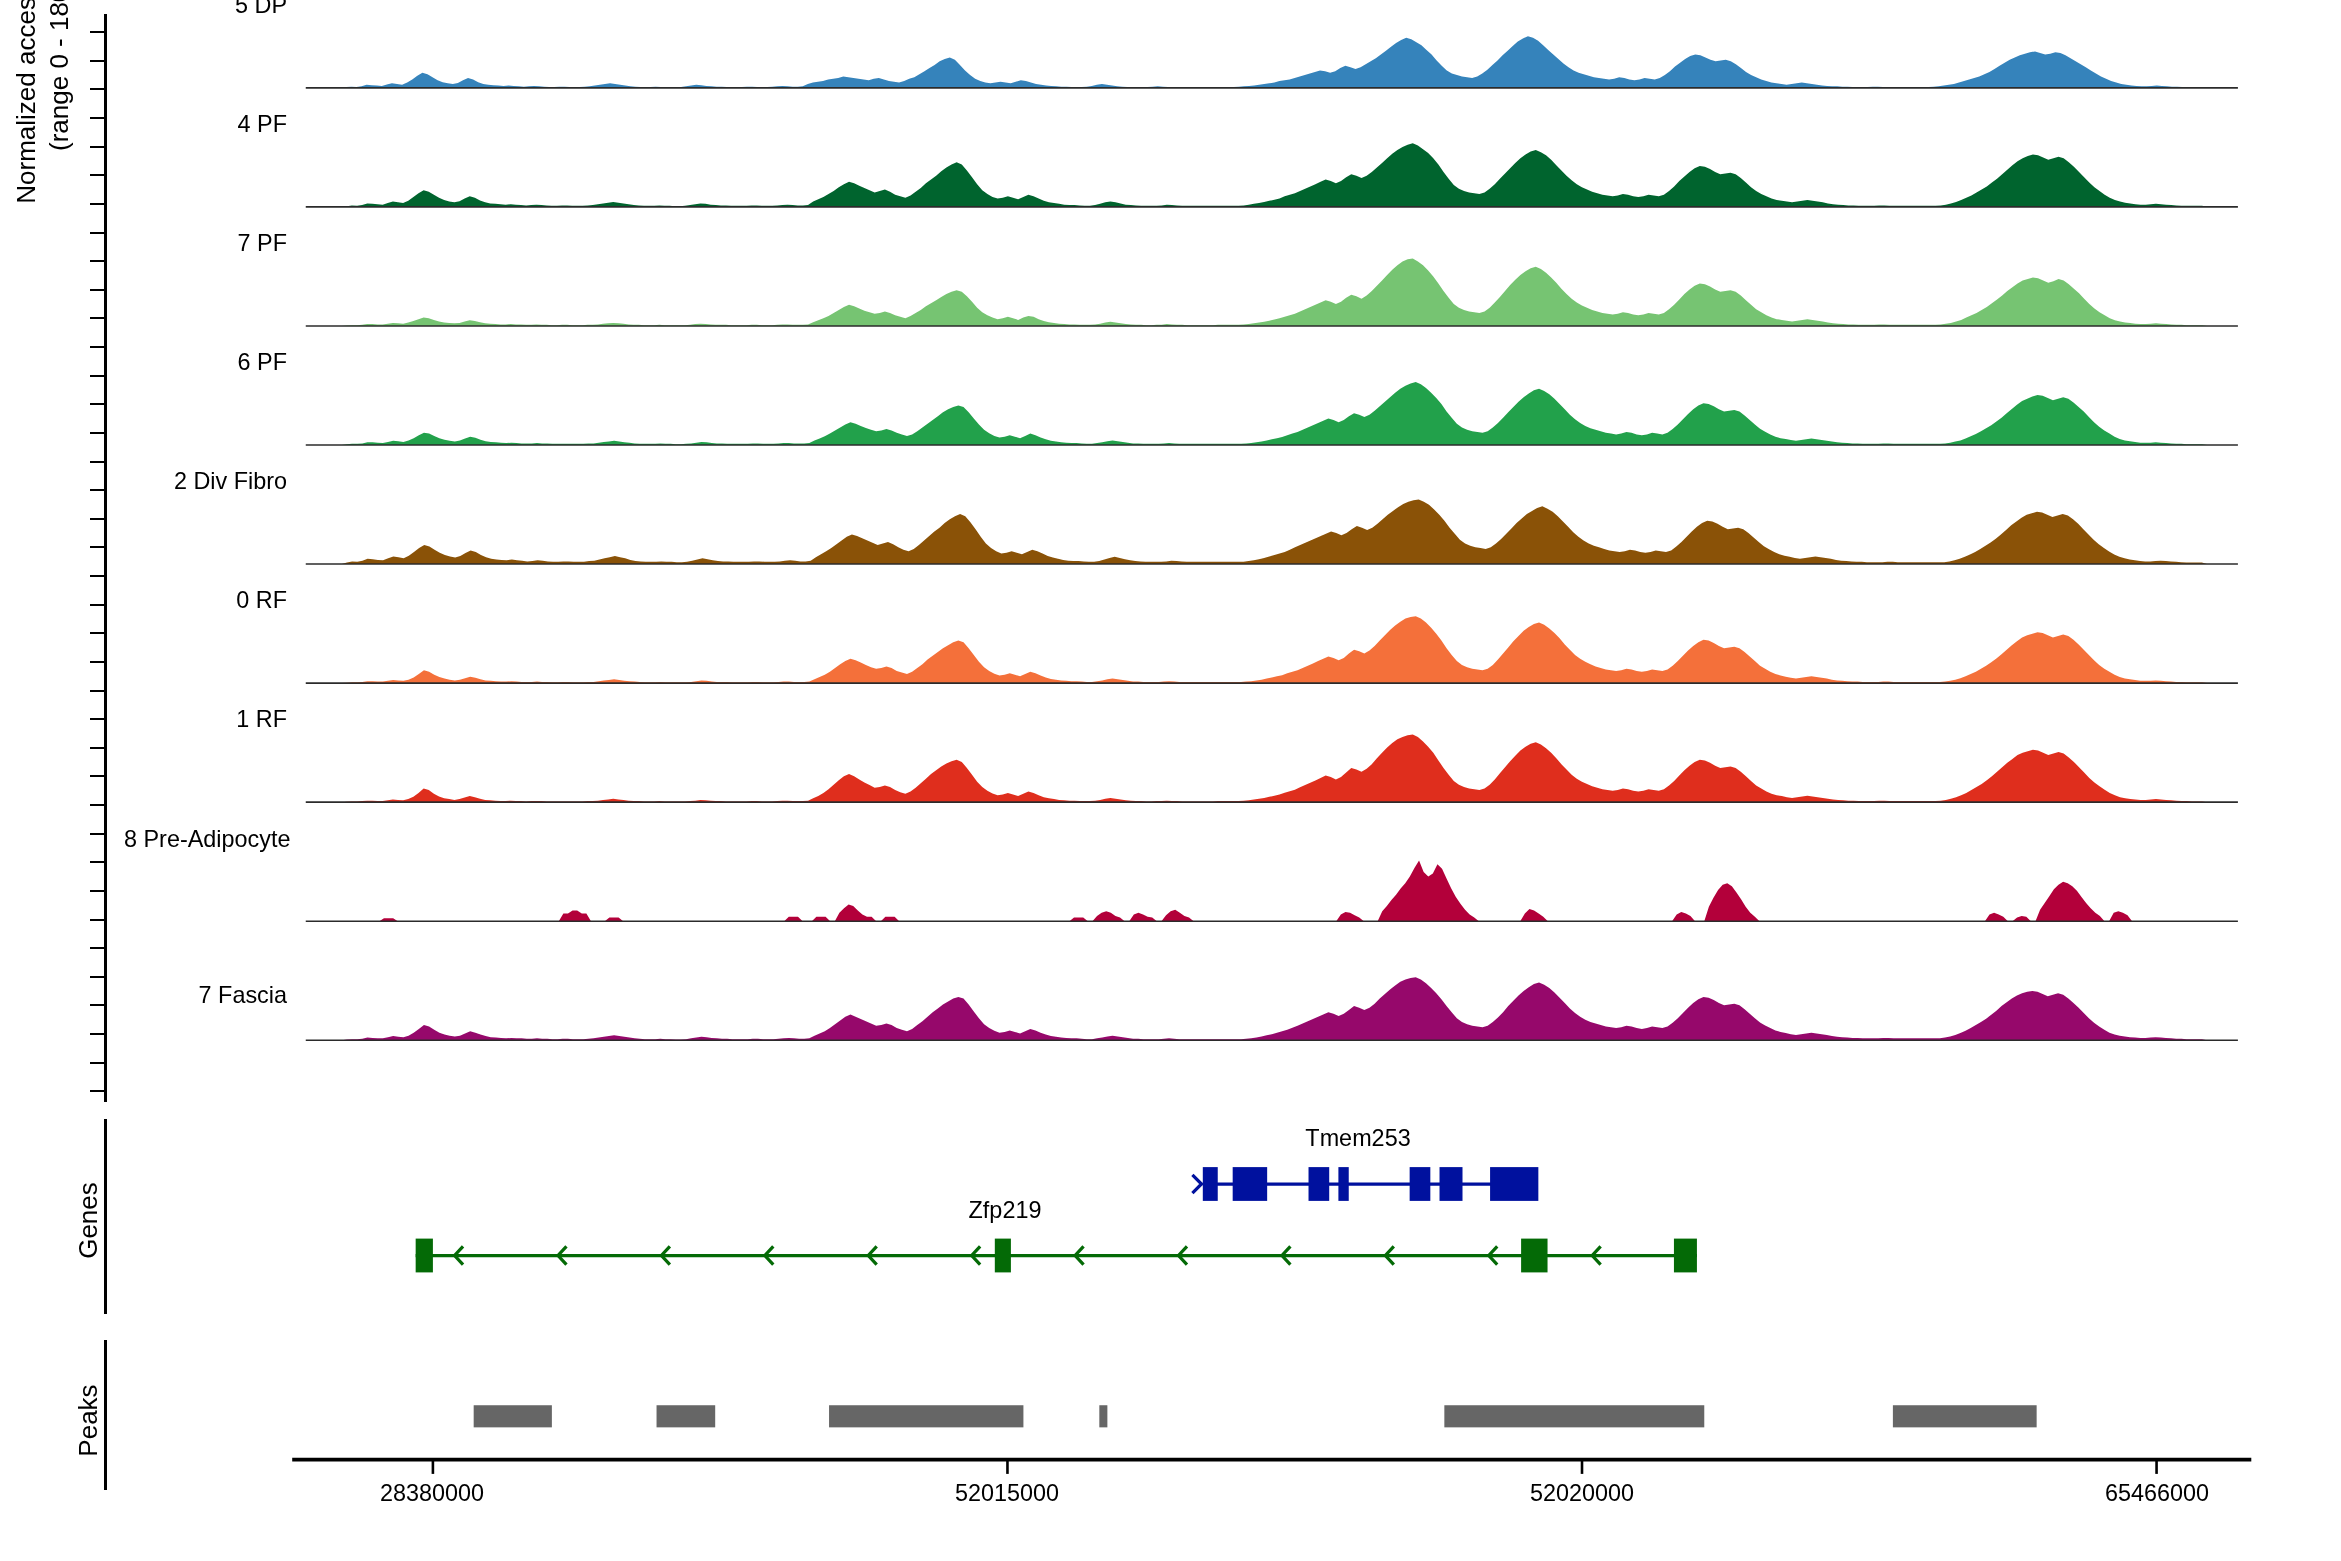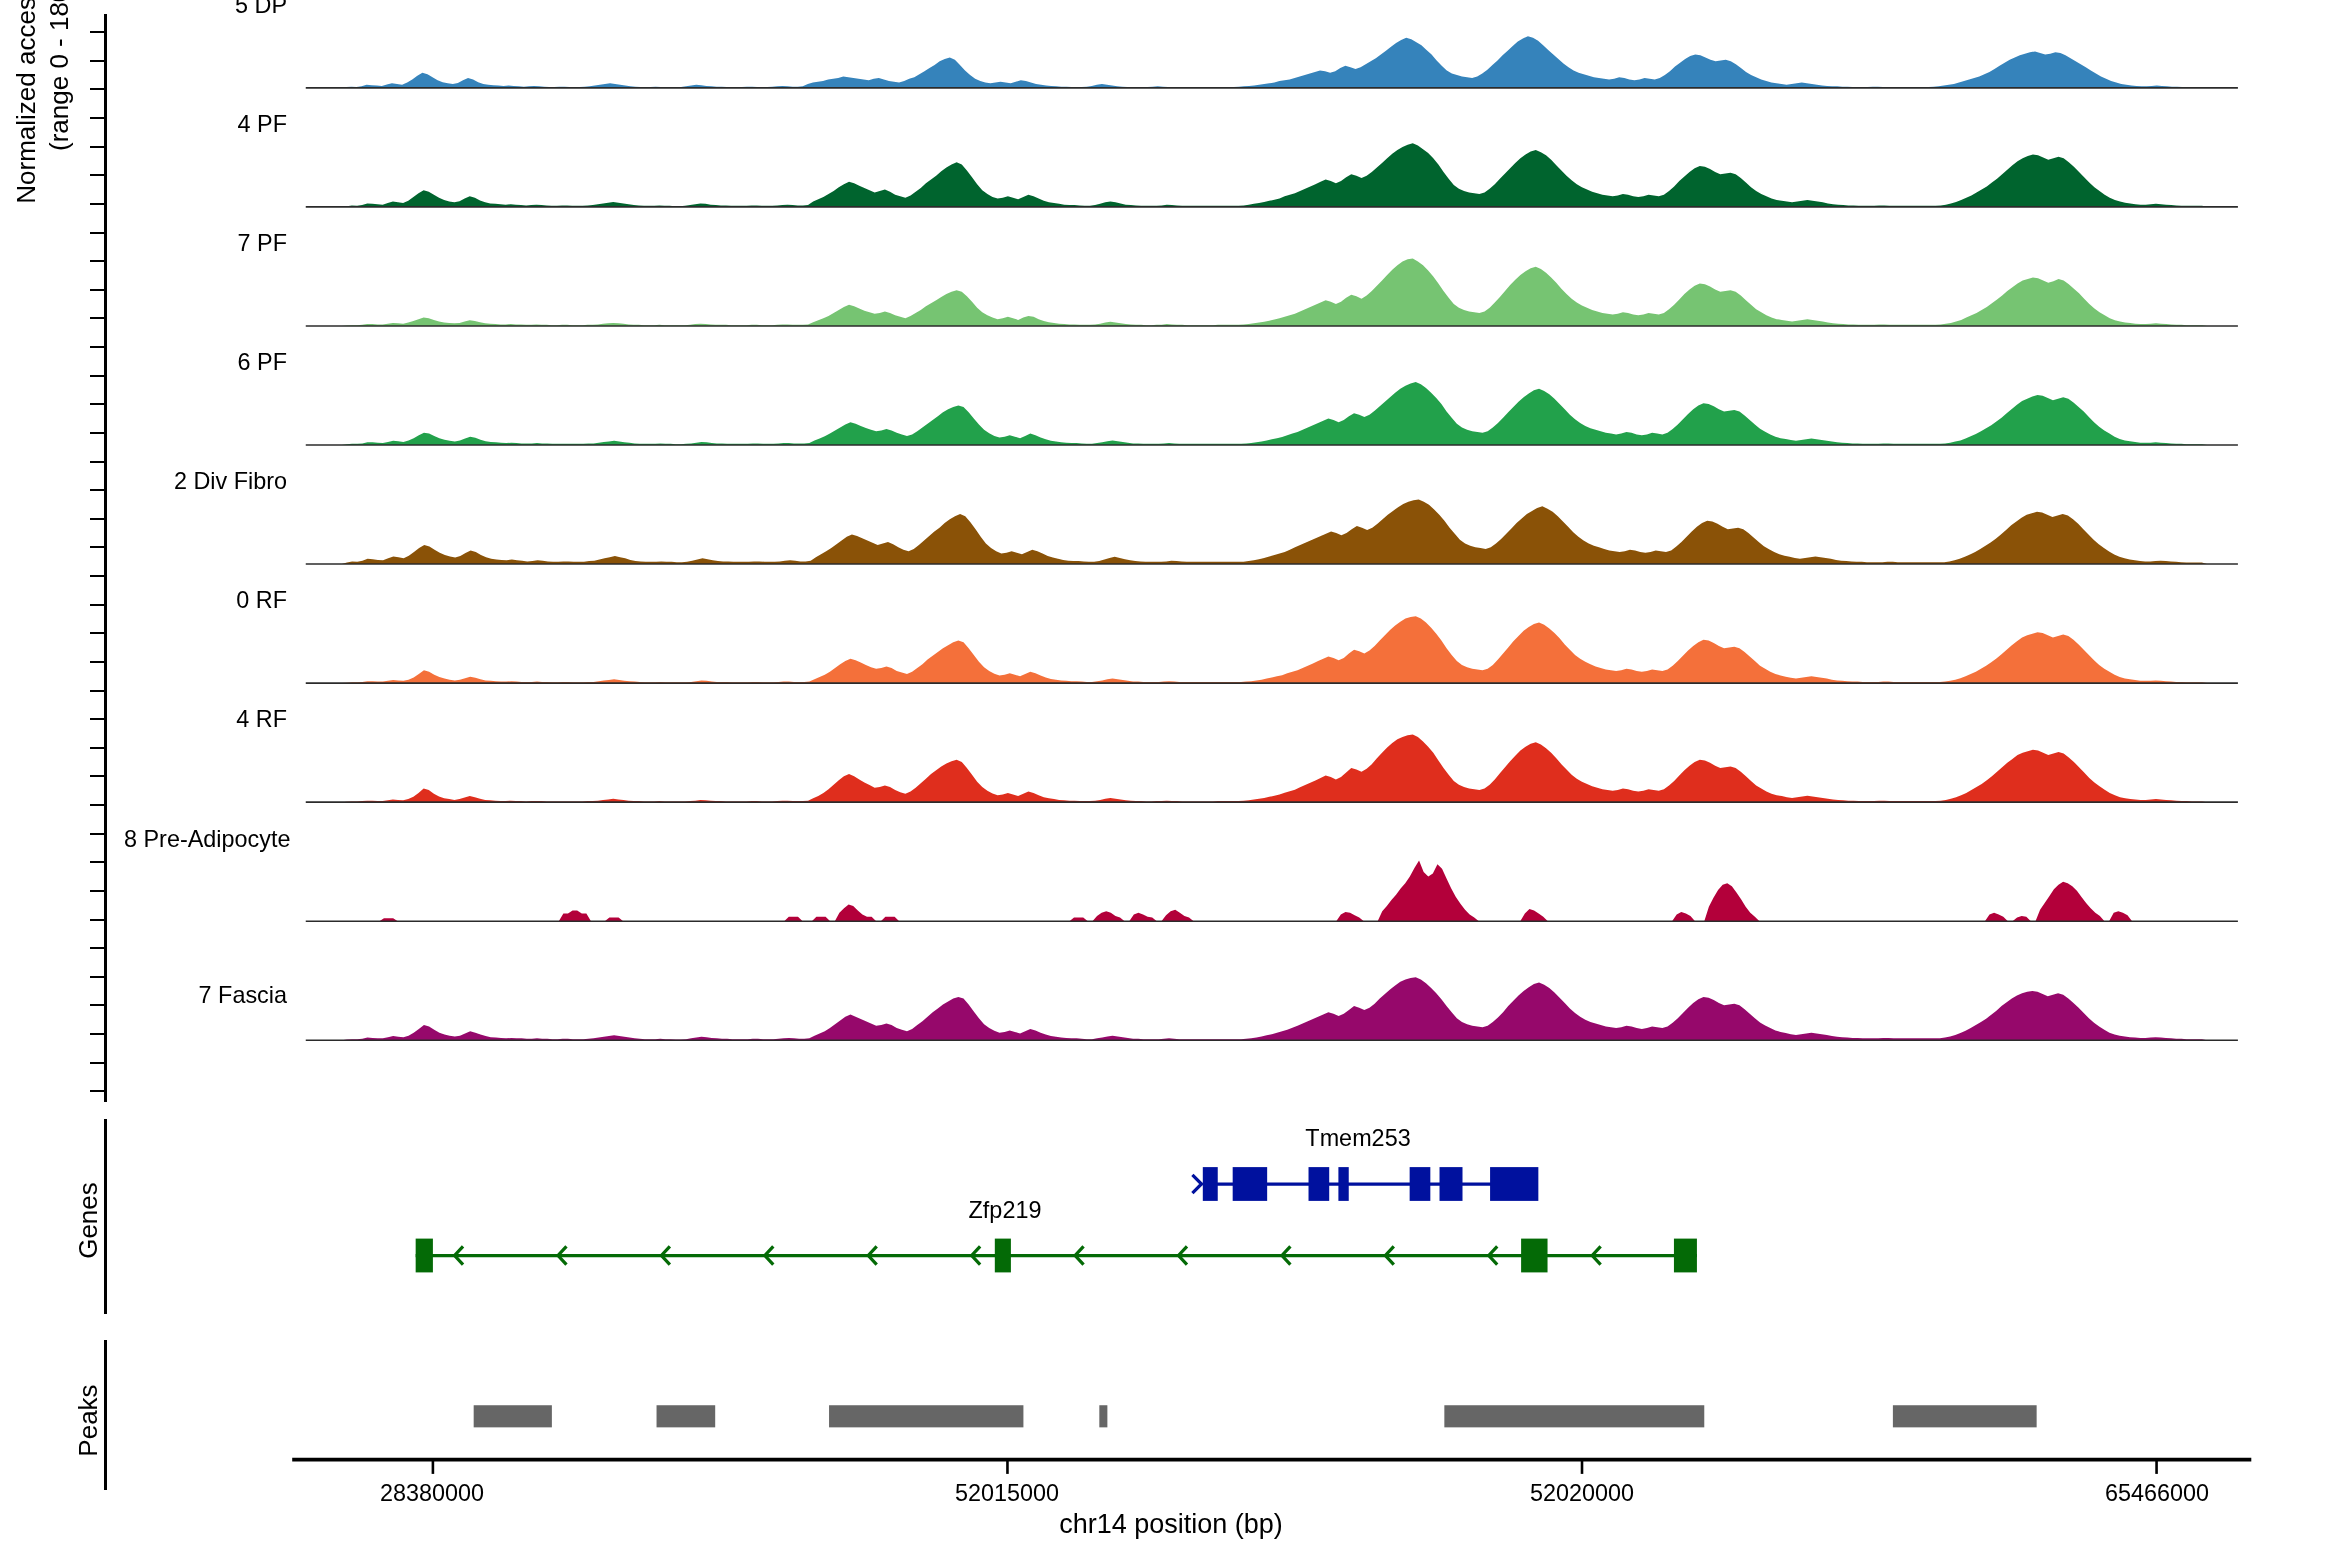--- a/index.html
+++ b/index.html
@@ -90,21 +90,21 @@
   <div class="axis-rail" style="left:104px;top:1340px;width:2.6px;height:150px;"></div>
   <div class="sectionlabel" style="left:23.4px;top:1405px;width:130px;">Peaks</div>
 
   <div id="track-labels">
       <div class="tracklabel" style="left: 124px; width: 163px; top: -7.8px;">5 DP</div>
       <div class="tracklabel" style="left: 124px; width: 163px; top: 111px;">4 PF</div>
       <div class="tracklabel" style="left: 124px; width: 163px; top: 230px;">7 PF</div>
       <div class="tracklabel" style="left: 124px; width: 163px; top: 349px;">6 PF</div>
       <div class="tracklabel" style="left: 124px; width: 163px; top: 468px;">2 Div Fibro</div>
       <div class="tracklabel" style="left: 124px; width: 163px; top: 587px;">0 RF</div>
-      <div class="tracklabel" style="left: 124px; width: 163px; top: 706px;">4 RF</div>
+      <div class="tracklabel" style="left: 124px; width: 163px; top: 706px;">1 RF</div>
       <div class="tracklabel" style="left: 124px; width: 163px; top: 826px;">8 Pre-Adipocyte</div>
       <div class="tracklabel" style="left: 124px; width: 163px; top: 982px;">7 Fascia</div>
     </div>
 
   <svg id="signal-svg" style="position:absolute;left:0;top:0;" width="2342" height="1106" viewBox="0 0 3600 1700">
       <path d="M 470 135 L 470.00 135.00 L 477.80 135.00 L 485.59 135.00 L 493.39 135.00 L 501.18 135.00 L 508.98 135.00 L 516.77 135.00 L 524.57 135.00 L 532.36 133.83 L 540.16 133.25 L 547.95 133.83 L 555.75 132.67 L 563.54 130.33 L 571.34 130.92 L 579.13 131.50 L 586.93 132.08 L 594.72 129.75 L 602.52 128.00 L 610.31 129.17 L 618.11 130.33 L 625.91 126.83 L 633.70 122.17 L 641.50 116.33 L 649.29 111.67 L 657.09 114.00 L 664.88 118.67 L 672.68 123.33 L 680.47 126.25 L 688.27 128.00 L 696.06 129.17 L 703.86 127.42 L 711.65 123.33 L 719.45 119.83 L 727.24 122.17 L 735.04 126.25 L 742.83 129.17 L 750.63 130.33 L 758.43 130.92 L 766.22 131.50 L 774.02 132.08 L 781.81 131.50 L 789.61 132.08 L 797.40 132.67 L 805.20 133.25 L 812.99 132.67 L 820.79 132.08 L 828.58 132.67 L 836.38 133.25 L 844.17 133.83 L 851.97 133.83 L 859.76 133.25 L 867.56 133.25 L 875.35 133.83 L 883.15 133.83 L 890.94 133.83 L 898.74 133.25 L 906.54 132.67 L 914.33 131.50 L 922.13 130.33 L 929.92 129.17 L 937.72 128.00 L 945.51 129.17 L 953.31 130.33 L 961.10 131.50 L 968.90 132.67 L 976.69 133.25 L 984.49 133.83 L 992.28 133.83 L 1000.08 133.83 L 1007.87 133.25 L 1015.67 133.83 L 1023.46 133.83 L 1031.26 134.42 L 1039.06 134.42 L 1046.85 133.83 L 1054.65 132.67 L 1062.44 131.50 L 1070.24 130.33 L 1078.03 130.92 L 1085.83 132.08 L 1093.62 132.67 L 1101.42 133.25 L 1109.21 133.25 L 1117.01 133.83 L 1124.80 133.83 L 1132.60 133.83 L 1140.39 133.83 L 1148.19 133.25 L 1155.98 133.25 L 1163.78 133.83 L 1171.57 133.83 L 1179.37 133.83 L 1187.17 133.25 L 1194.96 132.67 L 1202.76 132.08 L 1210.55 132.67 L 1218.35 133.25 L 1226.14 133.25 L 1233.94 132.67 L 1241.73 129.17 L 1249.53 126.83 L 1257.32 125.67 L 1265.12 124.50 L 1272.91 122.17 L 1280.71 121.00 L 1288.50 119.83 L 1296.30 117.50 L 1304.09 118.67 L 1311.89 119.83 L 1319.69 121.00 L 1327.48 122.17 L 1335.28 123.33 L 1343.07 121.00 L 1350.87 119.83 L 1358.66 122.17 L 1366.46 124.50 L 1374.25 125.67 L 1382.05 126.83 L 1389.84 124.50 L 1397.64 121.00 L 1405.43 118.67 L 1413.23 114.00 L 1421.02 109.33 L 1428.82 104.67 L 1436.61 100.00 L 1444.41 94.17 L 1452.20 90.67 L 1460.00 88.33 L 1467.80 91.83 L 1475.59 100.00 L 1483.39 108.17 L 1491.18 115.17 L 1498.98 121.00 L 1506.77 124.50 L 1514.57 126.83 L 1522.36 128.00 L 1530.16 126.83 L 1537.95 125.67 L 1545.75 126.83 L 1553.54 128.00 L 1561.34 125.67 L 1569.13 123.33 L 1576.93 124.50 L 1584.72 126.83 L 1592.52 129.17 L 1600.31 130.33 L 1608.11 131.50 L 1615.91 132.08 L 1623.70 132.67 L 1631.50 133.25 L 1639.29 133.25 L 1647.09 133.83 L 1654.88 133.83 L 1662.68 133.83 L 1670.47 133.25 L 1678.27 132.08 L 1686.06 130.33 L 1693.86 129.17 L 1701.65 130.33 L 1709.45 131.50 L 1717.24 132.67 L 1725.04 133.25 L 1732.83 133.83 L 1740.63 133.83 L 1748.43 133.83 L 1756.22 133.83 L 1764.02 133.83 L 1771.81 133.25 L 1779.61 132.67 L 1787.40 133.25 L 1795.20 133.83 L 1802.99 133.83 L 1810.79 133.83 L 1818.58 133.83 L 1826.38 133.83 L 1834.17 133.83 L 1841.97 133.83 L 1849.76 133.83 L 1857.56 133.83 L 1865.35 133.83 L 1873.15 133.83 L 1880.94 133.83 L 1888.74 133.83 L 1896.54 133.83 L 1904.33 133.25 L 1912.13 132.67 L 1919.92 132.08 L 1927.72 131.50 L 1935.51 130.33 L 1943.31 129.17 L 1951.10 128.00 L 1958.90 126.83 L 1966.69 124.50 L 1974.49 123.33 L 1982.28 122.17 L 1990.08 119.83 L 1997.87 117.50 L 2005.67 115.17 L 2013.46 112.83 L 2021.26 110.50 L 2029.06 108.17 L 2036.85 109.33 L 2044.65 111.67 L 2052.44 109.33 L 2060.24 104.67 L 2068.03 101.17 L 2075.83 103.50 L 2083.62 105.83 L 2091.42 103.50 L 2099.21 98.83 L 2107.01 94.17 L 2114.80 89.50 L 2122.60 83.67 L 2130.39 77.83 L 2138.19 72.00 L 2145.98 66.17 L 2153.78 61.50 L 2161.57 58.00 L 2169.37 60.33 L 2177.17 65.00 L 2184.96 69.67 L 2192.76 76.67 L 2200.55 83.67 L 2208.35 93.00 L 2216.14 101.17 L 2223.94 108.17 L 2231.73 112.83 L 2239.53 115.17 L 2247.32 117.50 L 2255.12 118.67 L 2262.91 119.83 L 2270.71 117.50 L 2278.50 112.83 L 2286.30 107.00 L 2294.09 100.00 L 2301.89 93.00 L 2309.69 84.83 L 2317.48 77.83 L 2325.28 70.83 L 2333.07 63.83 L 2340.87 59.17 L 2348.66 55.67 L 2356.46 58.00 L 2364.25 62.67 L 2372.05 69.67 L 2379.84 76.67 L 2387.64 83.67 L 2395.43 90.67 L 2403.23 97.67 L 2411.02 103.50 L 2418.82 108.17 L 2426.61 111.67 L 2434.41 114.00 L 2442.20 116.33 L 2450.00 118.67 L 2457.80 119.83 L 2465.59 121.00 L 2473.39 122.17 L 2481.18 121.00 L 2488.98 118.67 L 2496.77 119.83 L 2504.57 122.17 L 2512.36 123.33 L 2520.16 122.17 L 2527.95 119.83 L 2535.75 121.00 L 2543.54 122.17 L 2551.34 119.83 L 2559.13 115.17 L 2566.93 109.33 L 2574.72 102.33 L 2582.52 96.50 L 2590.31 90.67 L 2598.11 86.00 L 2605.91 83.67 L 2613.70 84.83 L 2621.50 88.33 L 2629.29 91.83 L 2637.09 94.17 L 2644.88 93.00 L 2652.68 91.83 L 2660.47 94.17 L 2668.27 98.83 L 2676.06 104.67 L 2683.86 110.50 L 2691.65 115.17 L 2699.45 118.67 L 2707.24 122.17 L 2715.04 124.50 L 2722.83 126.83 L 2730.63 128.00 L 2738.43 129.17 L 2746.22 130.33 L 2754.02 129.17 L 2761.81 128.00 L 2769.61 126.83 L 2777.40 128.00 L 2785.20 129.17 L 2792.99 130.33 L 2800.79 131.50 L 2808.58 132.08 L 2816.38 132.67 L 2824.17 132.67 L 2831.97 133.25 L 2839.76 133.25 L 2847.56 133.83 L 2855.35 133.83 L 2863.15 133.83 L 2870.94 133.83 L 2878.74 133.25 L 2886.54 133.25 L 2894.33 133.83 L 2902.13 133.83 L 2909.92 133.83 L 2917.72 133.83 L 2925.51 133.83 L 2933.31 133.83 L 2941.10 133.83 L 2948.90 133.83 L 2956.69 133.83 L 2964.49 133.83 L 2972.28 133.25 L 2980.08 132.67 L 2987.87 131.50 L 2995.67 130.33 L 3003.46 129.17 L 3011.26 126.83 L 3019.06 124.50 L 3026.85 122.17 L 3034.65 119.83 L 3042.44 117.50 L 3050.24 114.00 L 3058.03 110.50 L 3065.83 105.83 L 3073.62 101.17 L 3081.42 96.50 L 3089.21 91.83 L 3097.01 88.33 L 3104.80 84.83 L 3112.60 82.50 L 3120.39 80.17 L 3128.19 79.00 L 3135.98 81.33 L 3143.78 83.67 L 3151.57 82.50 L 3159.37 80.17 L 3167.17 81.33 L 3174.96 84.83 L 3182.76 89.50 L 3190.55 94.17 L 3198.35 98.83 L 3206.14 103.50 L 3213.94 108.17 L 3221.73 112.83 L 3229.53 117.50 L 3237.32 121.00 L 3245.12 124.50 L 3252.91 126.83 L 3260.71 129.17 L 3268.50 130.33 L 3276.30 131.50 L 3284.09 132.08 L 3291.89 132.67 L 3299.69 132.67 L 3307.48 132.08 L 3315.28 131.50 L 3323.07 132.08 L 3330.87 132.67 L 3338.66 133.25 L 3346.46 133.25 L 3354.25 133.83 L 3362.05 133.83 L 3369.84 133.83 L 3377.64 133.83 L 3385.43 133.83 L 3393.23 135.00 L 3401.02 135.00 L 3408.82 135.00 L 3416.61 135.00 L 3424.41 135.00 L 3432.20 135.00 L 3440.00 135.00 L 3440 135 Z" fill="#3583BB" stroke="none"></path>
       <line x1="470" y1="135" x2="3440" y2="135" stroke="#2b2b2b" stroke-width="2.5"></line>
       <path d="M 470 318 L 470.00 318.00 L 477.88 318.00 L 485.76 318.00 L 493.63 318.00 L 501.51 318.00 L 509.39 318.00 L 517.27 318.00 L 525.15 318.00 L 533.02 316.83 L 540.90 315.67 L 548.78 316.25 L 556.66 315.08 L 564.54 312.75 L 572.41 313.33 L 580.29 313.92 L 588.17 314.50 L 596.05 312.17 L 603.93 309.83 L 611.80 311.00 L 619.68 312.17 L 627.56 308.67 L 635.44 302.83 L 643.32 297.00 L 651.19 292.33 L 659.07 294.67 L 666.95 299.33 L 674.83 304.00 L 682.71 307.50 L 690.58 309.83 L 698.46 311.00 L 706.34 309.25 L 714.22 305.17 L 722.10 301.67 L 729.97 304.00 L 737.85 308.08 L 745.73 311.00 L 753.61 312.75 L 761.49 313.33 L 769.36 313.92 L 777.24 314.50 L 785.12 313.92 L 793.00 314.50 L 800.88 315.08 L 808.75 315.67 L 816.63 315.08 L 824.51 314.50 L 832.39 315.08 L 840.27 315.67 L 848.14 316.25 L 856.02 316.25 L 863.90 315.67 L 871.78 315.67 L 879.66 316.25 L 887.53 316.25 L 895.41 316.25 L 903.29 315.67 L 911.17 315.08 L 919.05 313.92 L 926.92 312.75 L 934.80 311.58 L 942.68 310.42 L 950.56 311.58 L 958.44 312.75 L 966.31 313.92 L 974.19 315.08 L 982.07 315.67 L 989.95 316.25 L 997.82 316.25 L 1005.70 316.25 L 1013.58 315.67 L 1021.46 316.25 L 1029.34 316.25 L 1037.21 316.83 L 1045.09 316.83 L 1052.97 316.25 L 1060.85 315.08 L 1068.73 313.92 L 1076.60 312.75 L 1084.48 313.33 L 1092.36 314.50 L 1100.24 315.08 L 1108.12 315.67 L 1115.99 315.67 L 1123.87 316.25 L 1131.75 316.25 L 1139.63 316.25 L 1147.51 316.25 L 1155.38 315.67 L 1163.26 315.67 L 1171.14 316.25 L 1179.02 316.25 L 1186.90 316.25 L 1194.77 315.67 L 1202.65 315.08 L 1210.53 314.50 L 1218.41 315.08 L 1226.29 315.67 L 1234.16 315.67 L 1242.04 315.08 L 1249.92 309.83 L 1257.80 306.33 L 1265.68 302.83 L 1273.55 298.17 L 1281.43 293.50 L 1289.31 287.67 L 1297.19 283.00 L 1305.07 279.50 L 1312.94 281.83 L 1320.82 285.33 L 1328.70 288.83 L 1336.58 292.33 L 1344.46 295.83 L 1352.33 293.50 L 1360.21 291.17 L 1368.09 294.67 L 1375.97 299.33 L 1383.85 301.67 L 1391.72 304.00 L 1399.60 300.50 L 1407.48 294.67 L 1415.36 288.83 L 1423.24 281.83 L 1431.11 276.00 L 1438.99 270.17 L 1446.87 263.17 L 1454.75 257.33 L 1462.63 252.67 L 1470.50 249.17 L 1478.38 252.67 L 1486.26 262.00 L 1494.14 272.50 L 1502.02 283.00 L 1509.89 292.33 L 1517.77 298.17 L 1525.65 302.83 L 1533.53 305.17 L 1541.41 304.00 L 1549.28 301.67 L 1557.16 304.00 L 1565.04 306.33 L 1572.92 302.83 L 1580.80 299.33 L 1588.67 301.67 L 1596.55 305.17 L 1604.43 308.67 L 1612.31 311.00 L 1620.19 312.17 L 1628.06 313.33 L 1635.94 314.50 L 1643.82 315.08 L 1651.70 315.08 L 1659.58 315.67 L 1667.45 316.25 L 1675.33 316.25 L 1683.21 315.08 L 1691.09 313.33 L 1698.97 311.00 L 1706.84 309.83 L 1714.72 311.00 L 1722.60 312.75 L 1730.48 314.50 L 1738.36 315.08 L 1746.23 315.67 L 1754.11 316.25 L 1761.99 316.25 L 1769.87 316.25 L 1777.75 316.25 L 1785.62 315.67 L 1793.50 314.50 L 1801.38 315.08 L 1809.26 315.67 L 1817.14 316.25 L 1825.01 316.25 L 1832.89 316.25 L 1840.77 316.25 L 1848.65 316.25 L 1856.53 316.25 L 1864.40 316.25 L 1872.28 316.25 L 1880.16 316.25 L 1888.04 316.25 L 1895.92 316.25 L 1903.79 316.25 L 1911.67 315.67 L 1919.55 314.50 L 1927.43 313.33 L 1935.31 312.17 L 1943.18 310.42 L 1951.06 308.67 L 1958.94 306.92 L 1966.82 305.17 L 1974.69 301.67 L 1982.57 299.33 L 1990.45 297.00 L 1998.33 293.50 L 2006.21 290.00 L 2014.08 286.50 L 2021.96 283.00 L 2029.84 279.50 L 2037.72 276.00 L 2045.60 278.33 L 2053.47 281.83 L 2061.35 278.33 L 2069.23 272.50 L 2077.11 267.83 L 2084.99 270.17 L 2092.86 273.67 L 2100.74 270.17 L 2108.62 264.33 L 2116.50 257.33 L 2124.38 250.33 L 2132.25 243.33 L 2140.13 236.33 L 2148.01 230.50 L 2155.89 225.83 L 2163.77 222.33 L 2171.64 220.00 L 2179.52 223.50 L 2187.40 229.33 L 2195.28 235.17 L 2203.16 243.33 L 2211.03 252.67 L 2218.91 264.33 L 2226.79 274.83 L 2234.67 284.17 L 2242.55 290.00 L 2250.42 293.50 L 2258.30 295.83 L 2266.18 297.00 L 2274.06 298.17 L 2281.94 295.83 L 2289.81 290.00 L 2297.69 283.00 L 2305.57 274.83 L 2313.45 266.67 L 2321.33 258.50 L 2329.20 250.33 L 2337.08 243.33 L 2344.96 237.50 L 2352.84 232.83 L 2360.72 230.50 L 2368.59 234.00 L 2376.47 238.67 L 2384.35 245.67 L 2392.23 253.83 L 2400.11 262.00 L 2407.98 270.17 L 2415.86 277.17 L 2423.74 283.00 L 2431.62 287.67 L 2439.50 291.17 L 2447.37 294.67 L 2455.25 297.00 L 2463.13 299.33 L 2471.01 300.50 L 2478.89 301.67 L 2486.76 300.50 L 2494.64 298.17 L 2502.52 299.33 L 2510.40 301.67 L 2518.28 302.83 L 2526.15 301.67 L 2534.03 299.33 L 2541.91 300.50 L 2549.79 301.67 L 2557.67 299.33 L 2565.54 293.50 L 2573.42 286.50 L 2581.30 278.33 L 2589.18 271.33 L 2597.06 264.33 L 2604.93 258.50 L 2612.81 255.00 L 2620.69 256.17 L 2628.57 259.67 L 2636.45 264.33 L 2644.32 267.83 L 2652.20 266.67 L 2660.08 265.50 L 2667.96 267.83 L 2675.84 273.67 L 2683.71 280.67 L 2691.59 287.67 L 2699.47 293.50 L 2707.35 298.17 L 2715.23 301.67 L 2723.10 305.17 L 2730.98 307.50 L 2738.86 308.67 L 2746.74 309.83 L 2754.62 311.00 L 2762.49 309.83 L 2770.37 308.67 L 2778.25 307.50 L 2786.13 308.67 L 2794.01 309.83 L 2801.88 311.00 L 2809.76 312.75 L 2817.64 313.92 L 2825.52 314.50 L 2833.40 315.08 L 2841.27 315.67 L 2849.15 315.67 L 2857.03 316.25 L 2864.91 316.25 L 2872.79 316.25 L 2880.66 316.25 L 2888.54 315.67 L 2896.42 315.67 L 2904.30 316.25 L 2912.18 316.25 L 2920.05 316.25 L 2927.93 316.25 L 2935.81 316.25 L 2943.69 316.25 L 2951.56 316.25 L 2959.44 316.25 L 2967.32 316.25 L 2975.20 316.25 L 2983.08 315.67 L 2990.95 314.50 L 2998.83 312.75 L 3006.71 310.42 L 3014.59 307.50 L 3022.47 304.00 L 3030.34 300.50 L 3038.22 295.83 L 3046.10 291.17 L 3053.98 286.50 L 3061.86 280.67 L 3069.73 274.83 L 3077.61 267.83 L 3085.49 260.83 L 3093.37 253.83 L 3101.25 248.00 L 3109.12 243.33 L 3117.00 239.83 L 3124.88 237.50 L 3132.76 238.67 L 3140.64 242.17 L 3148.51 245.67 L 3156.39 243.33 L 3164.27 241.00 L 3172.15 243.33 L 3180.03 249.17 L 3187.90 256.17 L 3195.78 264.33 L 3203.66 272.50 L 3211.54 280.67 L 3219.42 287.67 L 3227.29 293.50 L 3235.17 299.33 L 3243.05 304.00 L 3250.93 307.50 L 3258.81 309.83 L 3266.68 311.58 L 3274.56 312.75 L 3282.44 313.92 L 3290.32 314.50 L 3298.20 314.50 L 3306.07 313.92 L 3313.95 313.33 L 3321.83 313.92 L 3329.71 314.50 L 3337.59 315.08 L 3345.46 315.67 L 3353.34 316.25 L 3361.22 316.25 L 3369.10 316.25 L 3376.98 316.25 L 3384.85 316.25 L 3392.73 318.00 L 3400.61 318.00 L 3408.49 318.00 L 3416.37 318.00 L 3424.24 318.00 L 3432.12 318.00 L 3440.00 318.00 L 3440 318 Z" fill="#00642E" stroke="none"></path>
       <line x1="470" y1="318" x2="3440" y2="318" stroke="#2b2b2b" stroke-width="2.5"></line>
       <path d="M 470 501 L 470.00 501.00 L 477.88 501.00 L 485.76 501.00 L 493.63 501.00 L 501.51 501.00 L 509.39 501.00 L 517.27 501.00 L 525.15 501.00 L 533.02 500.42 L 540.90 499.83 L 548.78 499.83 L 556.66 499.25 L 564.54 498.08 L 572.41 498.08 L 580.29 498.67 L 588.17 498.67 L 596.05 497.50 L 603.93 496.33 L 611.80 496.92 L 619.68 497.50 L 627.56 495.75 L 635.44 493.42 L 643.32 490.50 L 651.19 488.17 L 659.07 489.33 L 666.95 491.67 L 674.83 494.00 L 682.71 495.75 L 690.58 496.33 L 698.46 496.92 L 706.34 496.33 L 714.22 494.00 L 722.10 492.25 L 729.97 493.42 L 737.85 495.17 L 745.73 496.92 L 753.61 497.50 L 761.49 498.08 L 769.36 498.67 L 777.24 498.67 L 785.12 498.08 L 793.00 498.67 L 800.88 498.67 L 808.75 499.25 L 816.63 499.25 L 824.51 498.67 L 832.39 499.25 L 840.27 499.25 L 848.14 499.83 L 856.02 499.83 L 863.90 499.25 L 871.78 499.25 L 879.66 499.83 L 887.53 499.83 L 895.41 499.83 L 903.29 499.25 L 911.17 499.25 L 919.05 498.67 L 926.92 497.50 L 934.80 496.92 L 942.68 496.33 L 950.56 496.92 L 958.44 497.50 L 966.31 498.67 L 974.19 499.25 L 982.07 499.25 L 989.95 499.83 L 997.82 499.83 L 1005.70 499.83 L 1013.58 499.25 L 1021.46 499.83 L 1029.34 499.83 L 1037.21 499.83 L 1045.09 499.83 L 1052.97 499.83 L 1060.85 499.25 L 1068.73 498.08 L 1076.60 497.50 L 1084.48 498.08 L 1092.36 498.67 L 1100.24 499.25 L 1108.12 499.25 L 1115.99 499.25 L 1123.87 499.83 L 1131.75 499.83 L 1139.63 499.83 L 1147.51 499.83 L 1155.38 499.25 L 1163.26 499.25 L 1171.14 499.83 L 1179.02 499.83 L 1186.90 499.83 L 1194.77 499.25 L 1202.65 498.67 L 1210.53 498.67 L 1218.41 499.25 L 1226.29 499.25 L 1234.16 499.25 L 1242.04 498.67 L 1249.92 495.17 L 1257.80 492.25 L 1265.68 489.33 L 1273.55 485.83 L 1281.43 481.17 L 1289.31 476.50 L 1297.19 471.83 L 1305.07 468.33 L 1312.94 470.67 L 1320.82 474.17 L 1328.70 477.67 L 1336.58 480.00 L 1344.46 482.33 L 1352.33 481.17 L 1360.21 478.83 L 1368.09 481.17 L 1375.97 484.67 L 1383.85 487.00 L 1391.72 489.33 L 1399.60 485.83 L 1407.48 481.17 L 1415.36 476.50 L 1423.24 470.67 L 1431.11 466.00 L 1438.99 461.33 L 1446.87 456.67 L 1454.75 452.00 L 1462.63 448.50 L 1470.50 446.17 L 1478.38 448.50 L 1486.26 455.50 L 1494.14 463.67 L 1502.02 473.00 L 1509.89 480.00 L 1517.77 484.67 L 1525.65 488.17 L 1533.53 490.50 L 1541.41 489.33 L 1549.28 487.00 L 1557.16 489.33 L 1565.04 491.67 L 1572.92 488.17 L 1580.80 485.83 L 1588.67 487.00 L 1596.55 490.50 L 1604.43 493.42 L 1612.31 495.17 L 1620.19 496.33 L 1628.06 497.50 L 1635.94 498.08 L 1643.82 498.67 L 1651.70 498.67 L 1659.58 499.25 L 1667.45 499.25 L 1675.33 499.25 L 1683.21 498.67 L 1691.09 497.50 L 1698.97 495.75 L 1706.84 494.58 L 1714.72 495.75 L 1722.60 496.92 L 1730.48 498.08 L 1738.36 498.67 L 1746.23 499.25 L 1754.11 499.25 L 1761.99 499.83 L 1769.87 499.83 L 1777.75 499.25 L 1785.62 499.25 L 1793.50 498.08 L 1801.38 498.67 L 1809.26 499.25 L 1817.14 499.25 L 1825.01 499.83 L 1832.89 499.83 L 1840.77 499.83 L 1848.65 499.83 L 1856.53 499.83 L 1864.40 499.83 L 1872.28 499.25 L 1880.16 499.25 L 1888.04 499.25 L 1895.92 499.25 L 1903.79 499.25 L 1911.67 498.67 L 1919.55 498.08 L 1927.43 496.92 L 1935.31 495.75 L 1943.18 494.58 L 1951.06 492.83 L 1958.94 491.08 L 1966.82 489.33 L 1974.69 487.00 L 1982.57 484.67 L 1990.45 482.33 L 1998.33 478.83 L 2006.21 475.33 L 2014.08 471.83 L 2021.96 468.33 L 2029.84 464.83 L 2037.72 461.33 L 2045.60 463.67 L 2053.47 467.17 L 2061.35 463.67 L 2069.23 457.83 L 2077.11 453.17 L 2084.99 455.50 L 2092.86 459.00 L 2100.74 454.33 L 2108.62 447.33 L 2116.50 439.17 L 2124.38 431.00 L 2132.25 422.83 L 2140.13 414.67 L 2148.01 407.67 L 2155.89 401.83 L 2163.77 398.33 L 2171.64 397.17 L 2179.52 401.83 L 2187.40 407.67 L 2195.28 415.83 L 2203.16 425.17 L 2211.03 435.67 L 2218.91 447.33 L 2226.79 457.83 L 2234.67 467.17 L 2242.55 473.00 L 2250.42 476.50 L 2258.30 478.83 L 2266.18 480.00 L 2274.06 481.17 L 2281.94 478.83 L 2289.81 473.00 L 2297.69 464.83 L 2305.57 456.67 L 2313.45 447.33 L 2321.33 438.00 L 2329.20 429.83 L 2337.08 422.83 L 2344.96 417.00 L 2352.84 412.33 L 2360.72 410.00 L 2368.59 413.50 L 2376.47 419.33 L 2384.35 426.33 L 2392.23 434.50 L 2400.11 443.83 L 2407.98 452.00 L 2415.86 459.00 L 2423.74 464.83 L 2431.62 469.50 L 2439.50 473.00 L 2447.37 476.50 L 2455.25 478.83 L 2463.13 481.17 L 2471.01 482.33 L 2478.89 483.50 L 2486.76 482.33 L 2494.64 480.00 L 2502.52 481.17 L 2510.40 483.50 L 2518.28 484.67 L 2526.15 483.50 L 2534.03 481.17 L 2541.91 482.33 L 2549.79 483.50 L 2557.67 481.17 L 2565.54 475.33 L 2573.42 468.33 L 2581.30 460.17 L 2589.18 452.00 L 2597.06 445.00 L 2604.93 439.17 L 2612.81 435.67 L 2620.69 436.83 L 2628.57 440.33 L 2636.45 445.00 L 2644.32 448.50 L 2652.20 447.33 L 2660.08 446.17 L 2667.96 448.50 L 2675.84 454.33 L 2683.71 461.33 L 2691.59 468.33 L 2699.47 475.33 L 2707.35 480.00 L 2715.23 484.67 L 2723.10 488.17 L 2730.98 490.50 L 2738.86 491.67 L 2746.74 492.83 L 2754.62 494.00 L 2762.49 492.83 L 2770.37 491.67 L 2778.25 490.50 L 2786.13 491.67 L 2794.01 492.83 L 2801.88 494.00 L 2809.76 495.75 L 2817.64 496.92 L 2825.52 497.50 L 2833.40 498.08 L 2841.27 498.67 L 2849.15 498.67 L 2857.03 499.25 L 2864.91 499.25 L 2872.79 499.25 L 2880.66 499.25 L 2888.54 498.67 L 2896.42 498.67 L 2904.30 499.25 L 2912.18 499.25 L 2920.05 499.25 L 2927.93 499.25 L 2935.81 499.25 L 2943.69 499.25 L 2951.56 499.25 L 2959.44 499.25 L 2967.32 499.25 L 2975.20 499.25 L 2983.08 498.67 L 2990.95 497.50 L 2998.83 496.33 L 3006.71 494.00 L 3014.59 491.67 L 3022.47 488.17 L 3030.34 484.67 L 3038.22 481.17 L 3046.10 476.50 L 3053.98 471.83 L 3061.86 466.00 L 3069.73 460.17 L 3077.61 454.33 L 3085.49 447.33 L 3093.37 441.50 L 3101.25 435.67 L 3109.12 431.00 L 3117.00 428.67 L 3124.88 426.33 L 3132.76 427.50 L 3140.64 431.00 L 3148.51 434.50 L 3156.39 432.17 L 3164.27 428.67 L 3172.15 431.00 L 3180.03 436.83 L 3187.90 443.83 L 3195.78 450.83 L 3203.66 459.00 L 3211.54 467.17 L 3219.42 474.17 L 3227.29 480.00 L 3235.17 484.67 L 3243.05 489.33 L 3250.93 492.25 L 3258.81 494.00 L 3266.68 495.75 L 3274.56 496.33 L 3282.44 497.50 L 3290.32 498.08 L 3298.20 498.08 L 3306.07 497.50 L 3313.95 496.92 L 3321.83 497.50 L 3329.71 498.08 L 3337.59 498.67 L 3345.46 499.25 L 3353.34 499.25 L 3361.22 499.83 L 3369.10 499.83 L 3376.98 499.83 L 3384.85 499.83 L 3392.73 501.00 L 3400.61 501.00 L 3408.49 501.00 L 3416.37 501.00 L 3424.24 501.00 L 3432.12 501.00 L 3440.00 501.00 L 3440 501 Z" fill="#76C472" stroke="none"></path>
@@ -172,16 +172,15 @@
       <line x1="1548.392857142857" y1="4" x2="1548.392857142857" y2="26" stroke="#000" stroke-width="4"></line>
       <line x1="2432.3214285714284" y1="4" x2="2432.3214285714284" y2="26" stroke="#000" stroke-width="4"></line>
       <line x1="3316.25" y1="4" x2="3316.25" y2="26" stroke="#000" stroke-width="4"></line>
     </svg>
   <div id="xtick-labels">
       <div class="xtick-label" style="left: 432px; top: 1480px;">28380000</div>
       <div class="xtick-label" style="left: 1007px; top: 1480px;">52015000</div>
       <div class="xtick-label" style="left: 1582px; top: 1480px;">52020000</div>
       <div class="xtick-label" style="left: 2157px; top: 1480px;">65466000</div>
     </div>
-  <div class="xaxis-title" style="top:1509px;">chr14 position (bp)</div>
 
 </div>
 
 
 </body></html>

